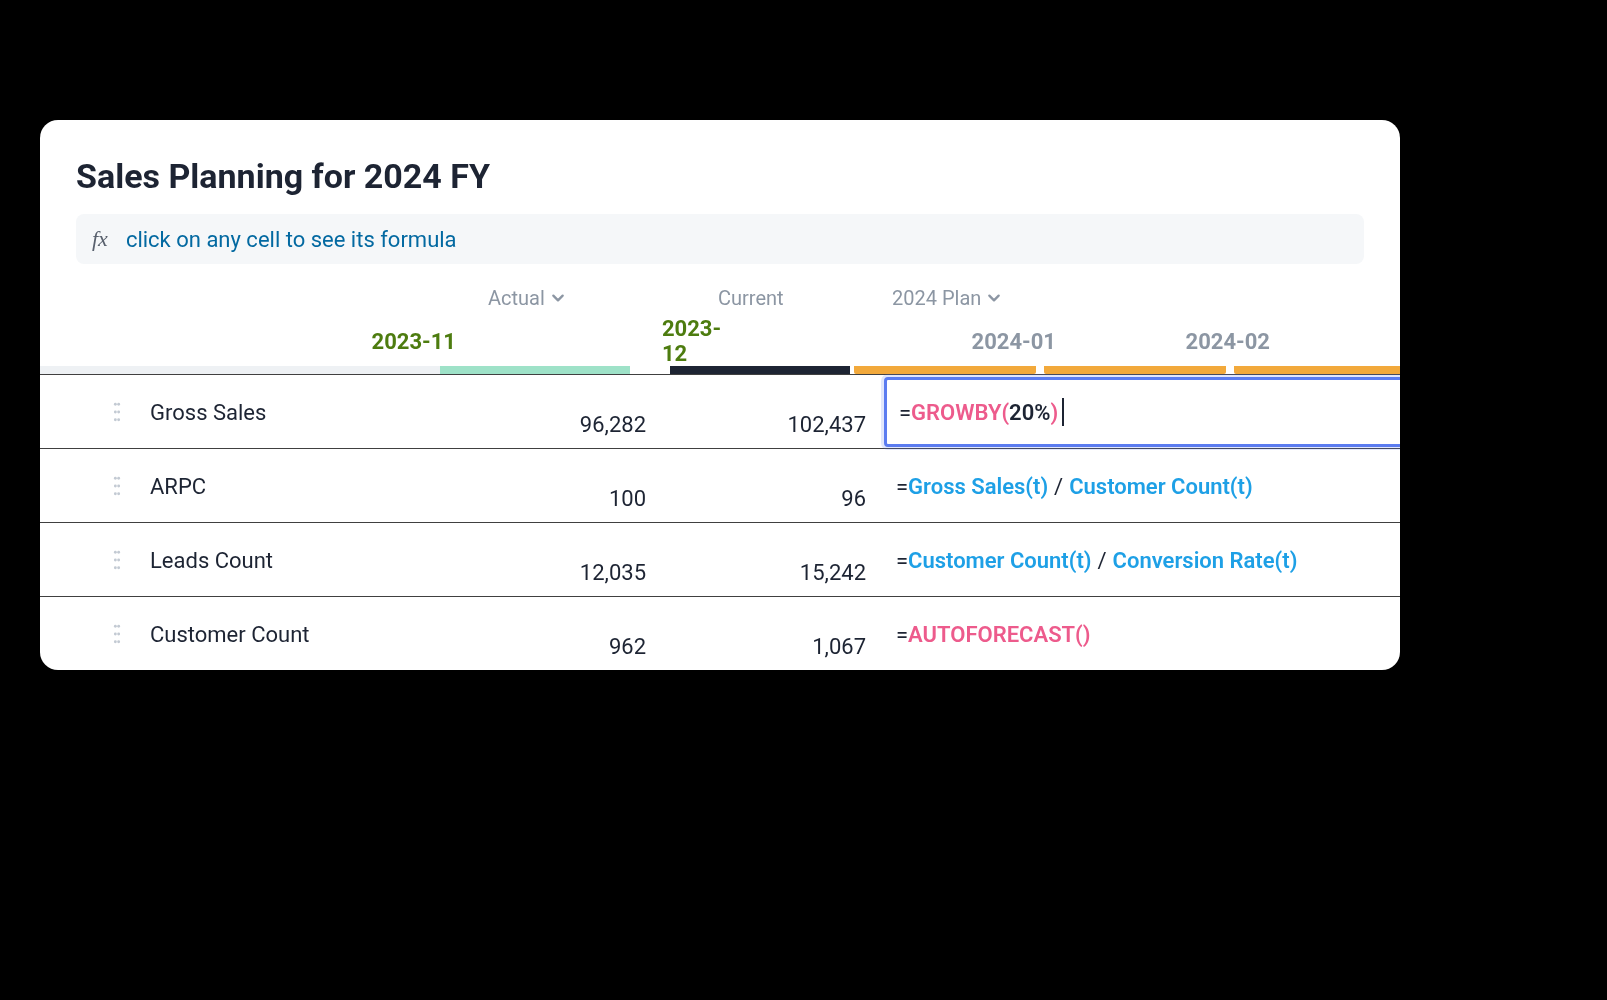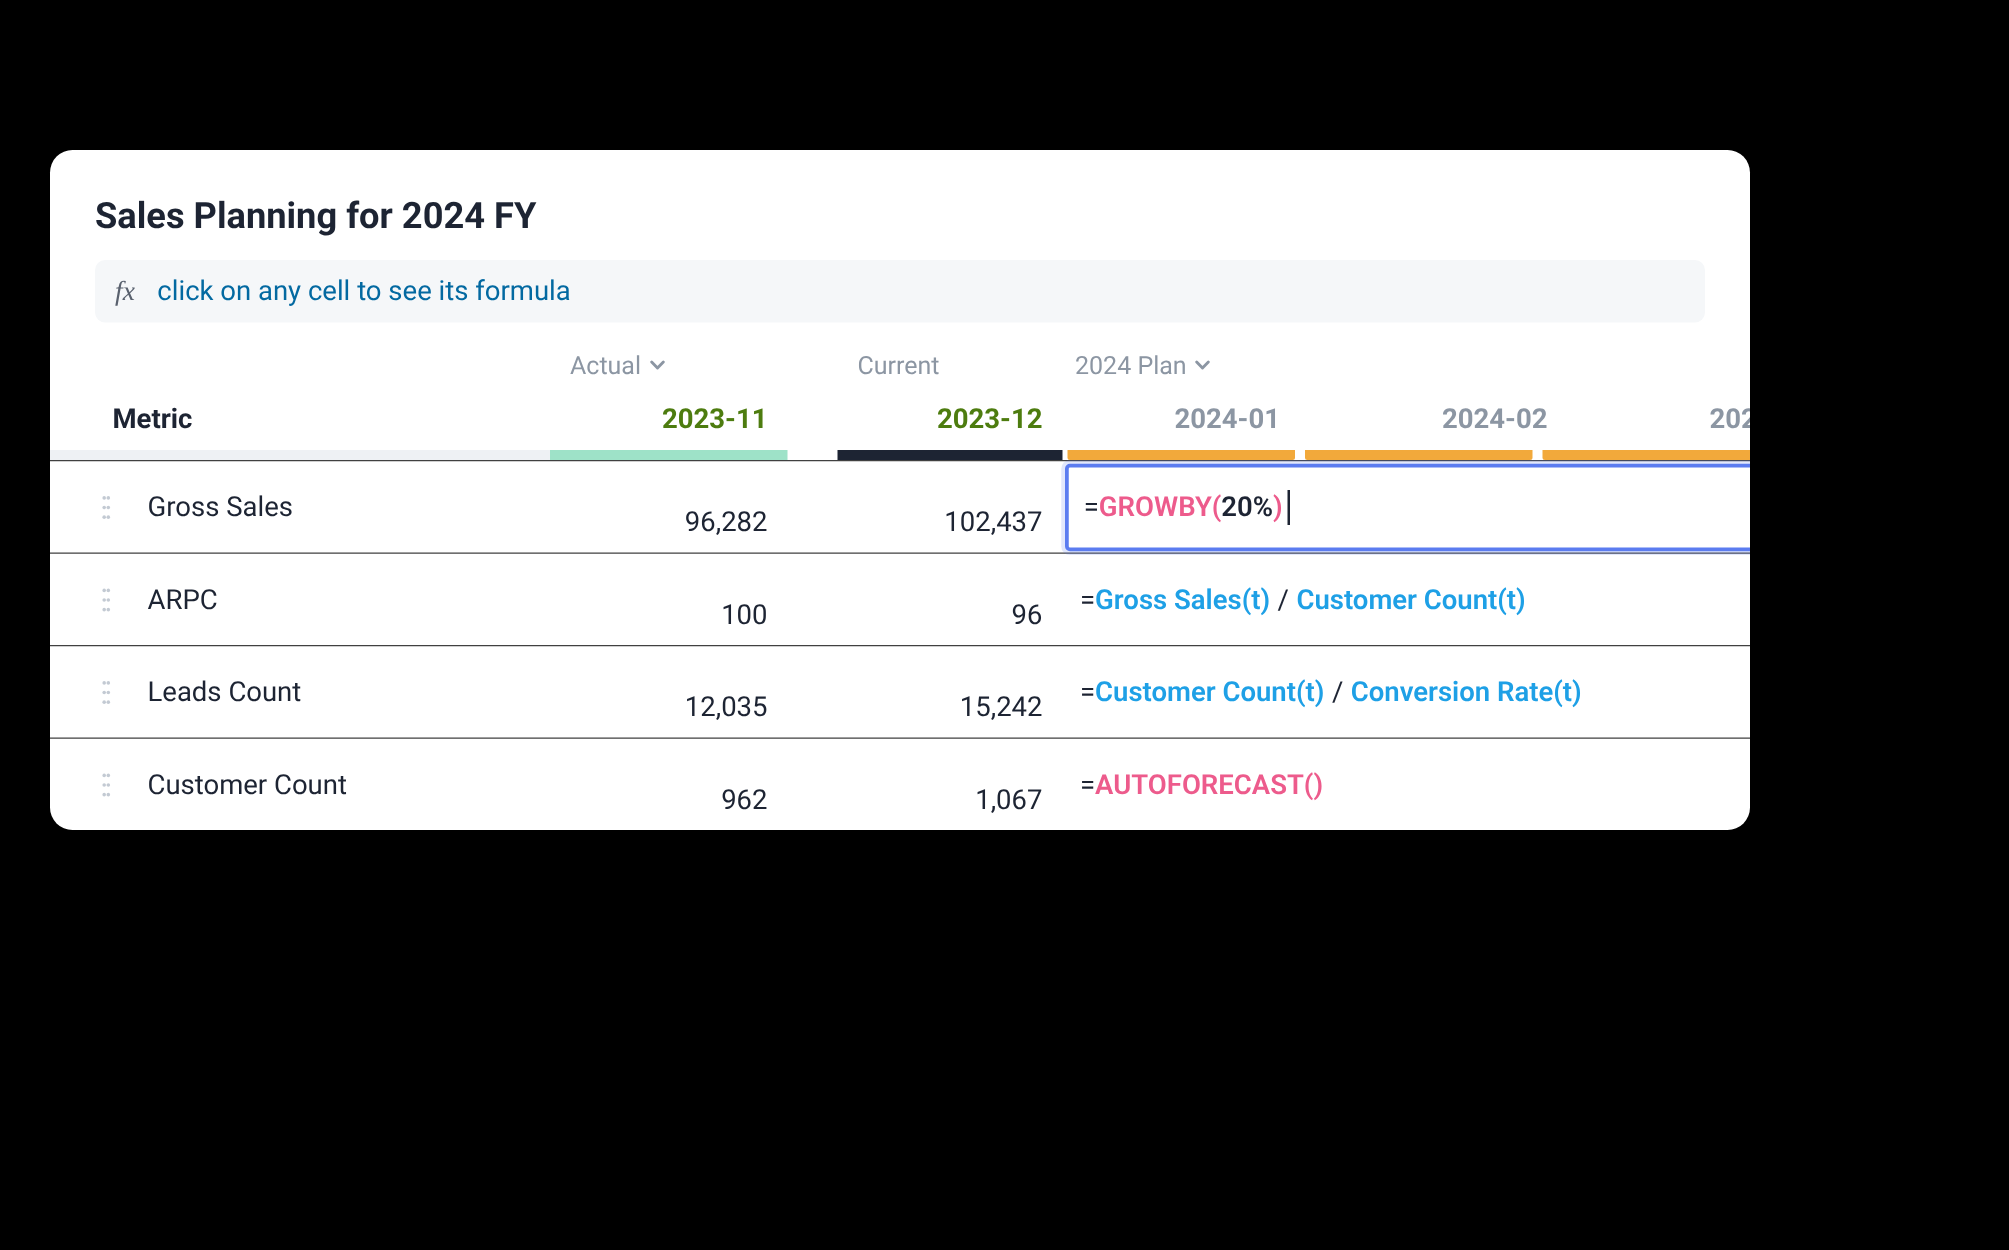--- a/index.html
+++ b/index.html
@@ -15,21 +15,21 @@
     position: absolute;
     left: 40px;
     top: 120px;
     width: 1360px;
     background: #fff;
     border-radius: 18px;
     box-shadow: 0 30px 80px rgba(0,0,0,0.55), 0 10px 30px rgba(0,0,0,0.4);
     overflow: hidden;
   }
   .title {
-    font-size: 29px;
+    font-size: 34px;
     font-weight: 700;
     color: #1d2433;
     padding: 36px 36px 18px 36px;
   }
   .fx-bar {
     margin: 0 36px 0 36px;
     background: #f5f7f9;
     border-radius: 8px;
     display: flex;
     align-items: center;
@@ -48,20 +48,21 @@
     font-size: 22px;
   }
   .table {
     margin-top: 16px;
     width: 100%;
   }
   .header-row1, .header-row2, .data-row {
     display: grid;
     grid-template-columns: 400px 190px 40px 180px 570px;
     align-items: center;
+    padding-left: 32px;
   }
   .header-row1 {
     height: 36px;
   }
   .hg-label {
     color: #8c96a3;
     font-size: 20px;
     display: flex;
     align-items: center;
     gap: 6px;
@@ -223,21 +224,20 @@
         <span>2024 Plan</span>
         <span class="chev">
           <svg viewBox="0 0 12 12" width="14" height="14">
               <path d="M2 4l4 4 4-4" fill="none" stroke="#8c96a3" stroke-width="2" stroke-linecap="round" stroke-linejoin="round"></path>
             </svg>
         </span>
       </div>
     </div>
 
     <div class="header-row2">
-      <div class="metric-label">Metric</div>
       <div class="period-cell">2023-11</div>
       <div></div>
       <div class="period-cell">2023-12</div>
       <div class="plan-periods">
         <div class="period-cell period-future">2024-01</div>
         <div class="period-cell period-future">2024-02</div>
         <div class="period-cell period-future">2024-03</div>
       </div>
     </div>
 

